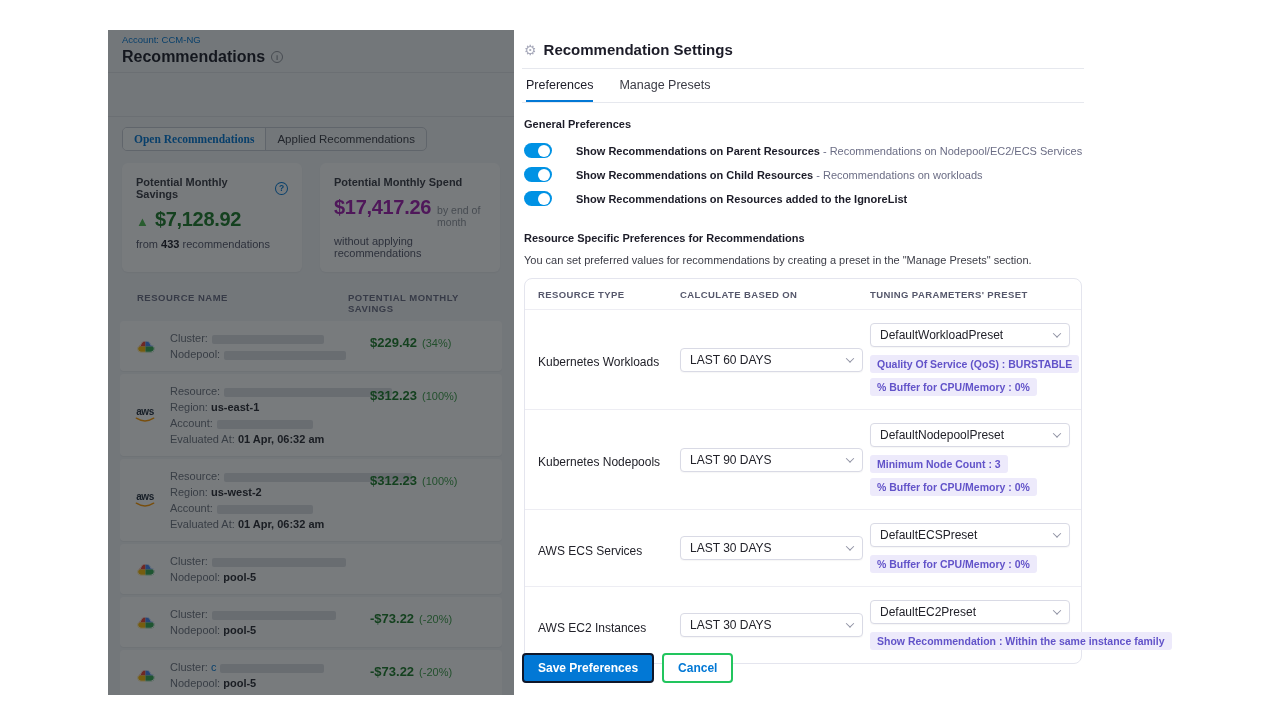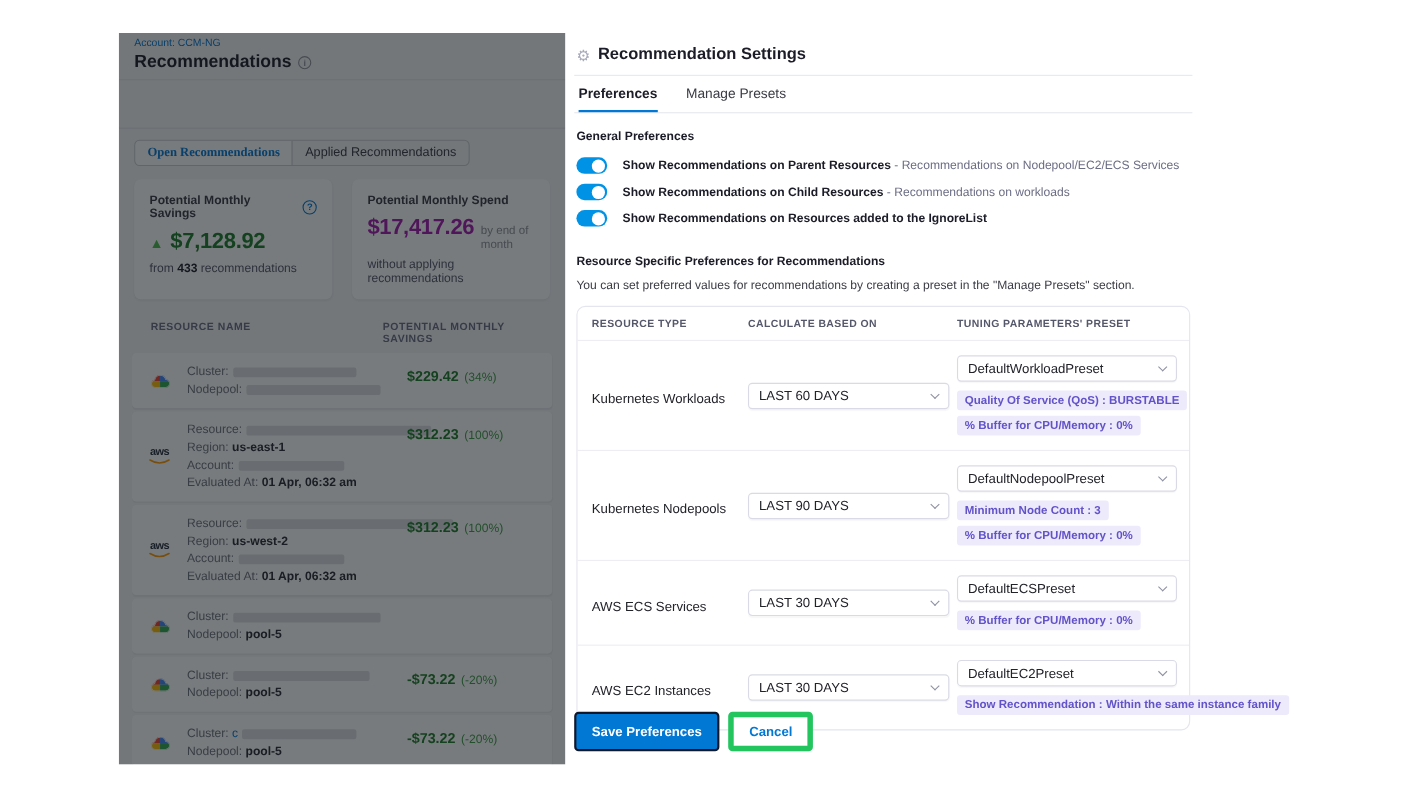--- a/index.html
+++ b/index.html
@@ -53,24 +53,24 @@
   .aws-logo { display:flex; flex-direction:column; align-items:center; line-height:1; }
   .aws-logo .aws-txt { font-size:10px; font-weight:700; color:#252F3E; letter-spacing:-0.5px; }
 
   
   .drawer { position:relative; width:580px; height:100%; background:#FFFFFF; padding:0 10px 0 8px; flex:none; }
   .drawer-title-row { display:flex; align-items:center; gap:7px; padding:11px 0 10px 2px; border-bottom:1px solid #E6E8EE; }
   .gear-glyph { font-size:14px; color:#A8AABB; line-height:1; }
   .drawer-title { font-size:15px; font-weight:700; color:#1C1C28; }
   .drawer-tabs { display:flex; gap:26px; border-bottom:1px solid #E6E8EE; padding:9px 0 0 4px; }
   .d-tab { font-size:12.5px; color:#3A3B45; padding-bottom:8px; border-bottom:2px solid transparent; }
-  .d-tab.active { font-weight:700; color:#1C1C28; border-bottom-color:#0278D5; }
+  .d-tab.active { font-weight:400; color:#1C1C28; border-bottom-color:#0278D5; }
   .section-heading { font-size:11px; font-weight:700; color:#1C1C28; margin:15px 0 0 2px; }
   .toggles { margin:13px 0 0 2px; display:flex; flex-direction:column; gap:9px; }
-  .toggle-row { display:flex; align-items:center; gap:14px; }
+  .toggle-row { display:flex; align-items:center; gap:24px; }
   .toggle { position:relative; width:28px; height:15px; border-radius:8px; background:#0092E4; flex:none; }
   .toggle::after { content:""; position:absolute; top:1.5px; right:2px; width:12px; height:12px; border-radius:50%; background:#fff; }
   .toggle-label { font-size:11px; color:#6B6D85; }
   .toggle-label b { color:#1C1C28; font-weight:700; }
   .res-desc { font-size:11px; color:#3A3B45; margin:10px 0 0 2px; }
   .pref-card { margin:12px 2px 0 2px; border:1px solid #E4E5EE; border-radius:8px; background:#fff; }
   .pref-head { display:flex; padding:10px 12px 9px 13px; border-bottom:1px solid #EDEDF3; }
   .pref-th { font-size:9.5px; font-weight:700; letter-spacing:.4px; color:#55576B; text-transform:uppercase; }
   .col-type { width:142px; flex:none; }
   .col-calc { width:190px; flex:none; }
@@ -83,21 +83,21 @@
     padding:0 9px; font-size:12px; color:#22222A; box-shadow:0 1px 1px rgba(40,41,61,.04); }
   .select-box.calc { width:183px; }
   .select-box.tune { width:200px; }
   .chev { display:inline-block; width:6px; height:6px; border-right:1.4px solid #8F92A3; border-bottom:1.4px solid #8F92A3; transform:rotate(45deg) translate(-1px,-1px); flex:none; }
   .chips { display:flex; flex-direction:column; align-items:flex-start; gap:5px; margin-top:8px; }
   .chip { font-size:10.5px; font-weight:600; color:#6253C9; background:#EDEAFB; border-radius:3px; padding:3px 7px; white-space:nowrap; }
   .drawer-actions { position:absolute; left:8px; bottom:12px; display:flex; gap:8px; }
   .btn-primary { background:#0278D5; color:#fff; font-size:12px; font-weight:700;
     border:2px solid #0f172a; border-radius:4px; padding:6px 14px; font-family:inherit; }
   .btn-secondary { background:#fff; color:#0278D5; font-size:12px; font-weight:700;
-    border:5px solid #22c55e; border-radius:4px; padding:6px 14px; font-family:inherit; }
+    border:2px solid #22c55e; border-radius:4px; padding:6px 14px; font-family:inherit; }
 </style>
 </head>
 <body>
 
 <div class="app">
 
   <div class="left-page">
 
     <div class="lp-header">
       <div class="account-link">Account: CCM-NG</div>

